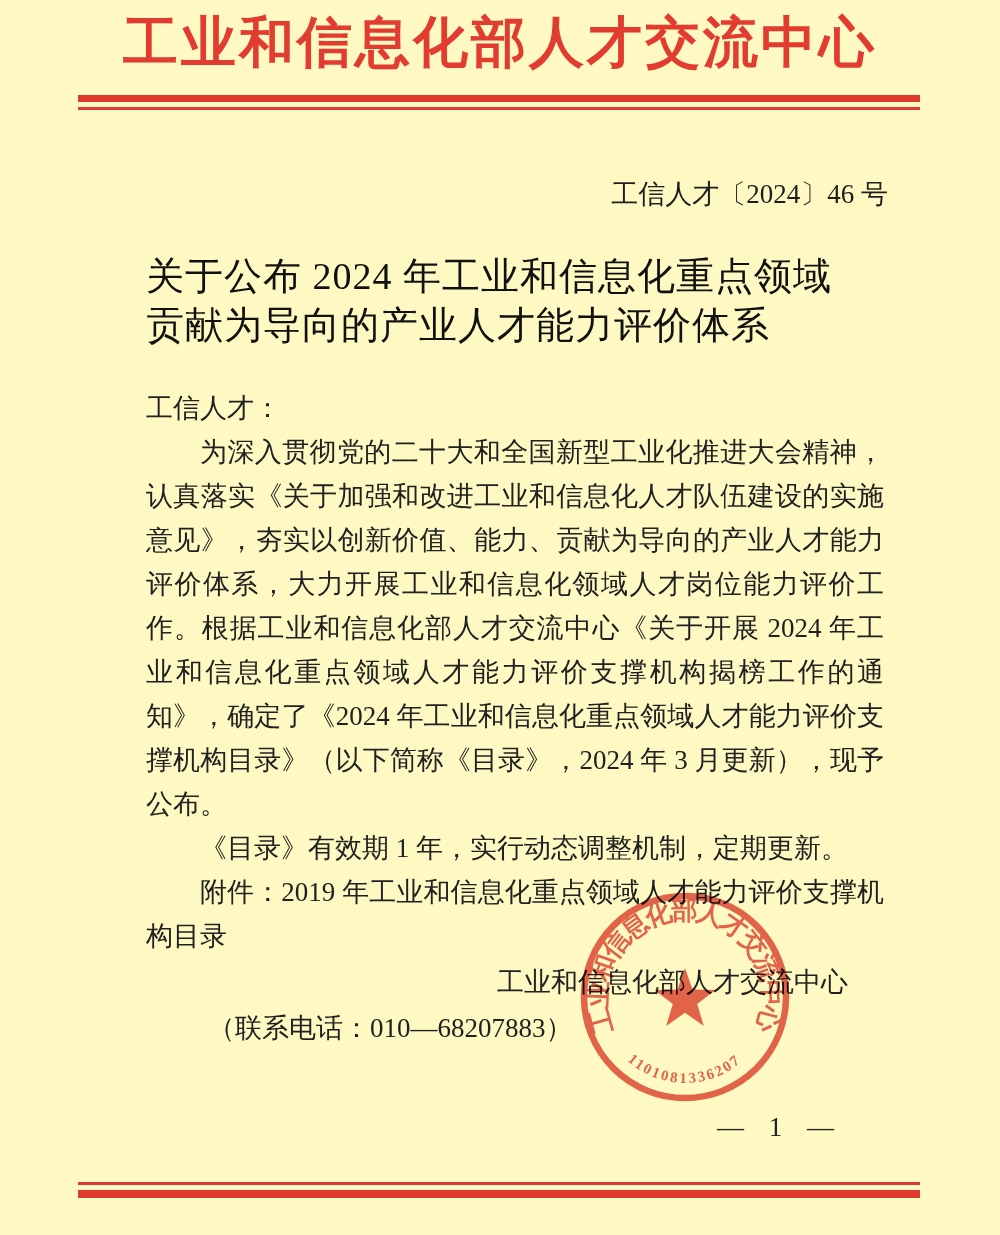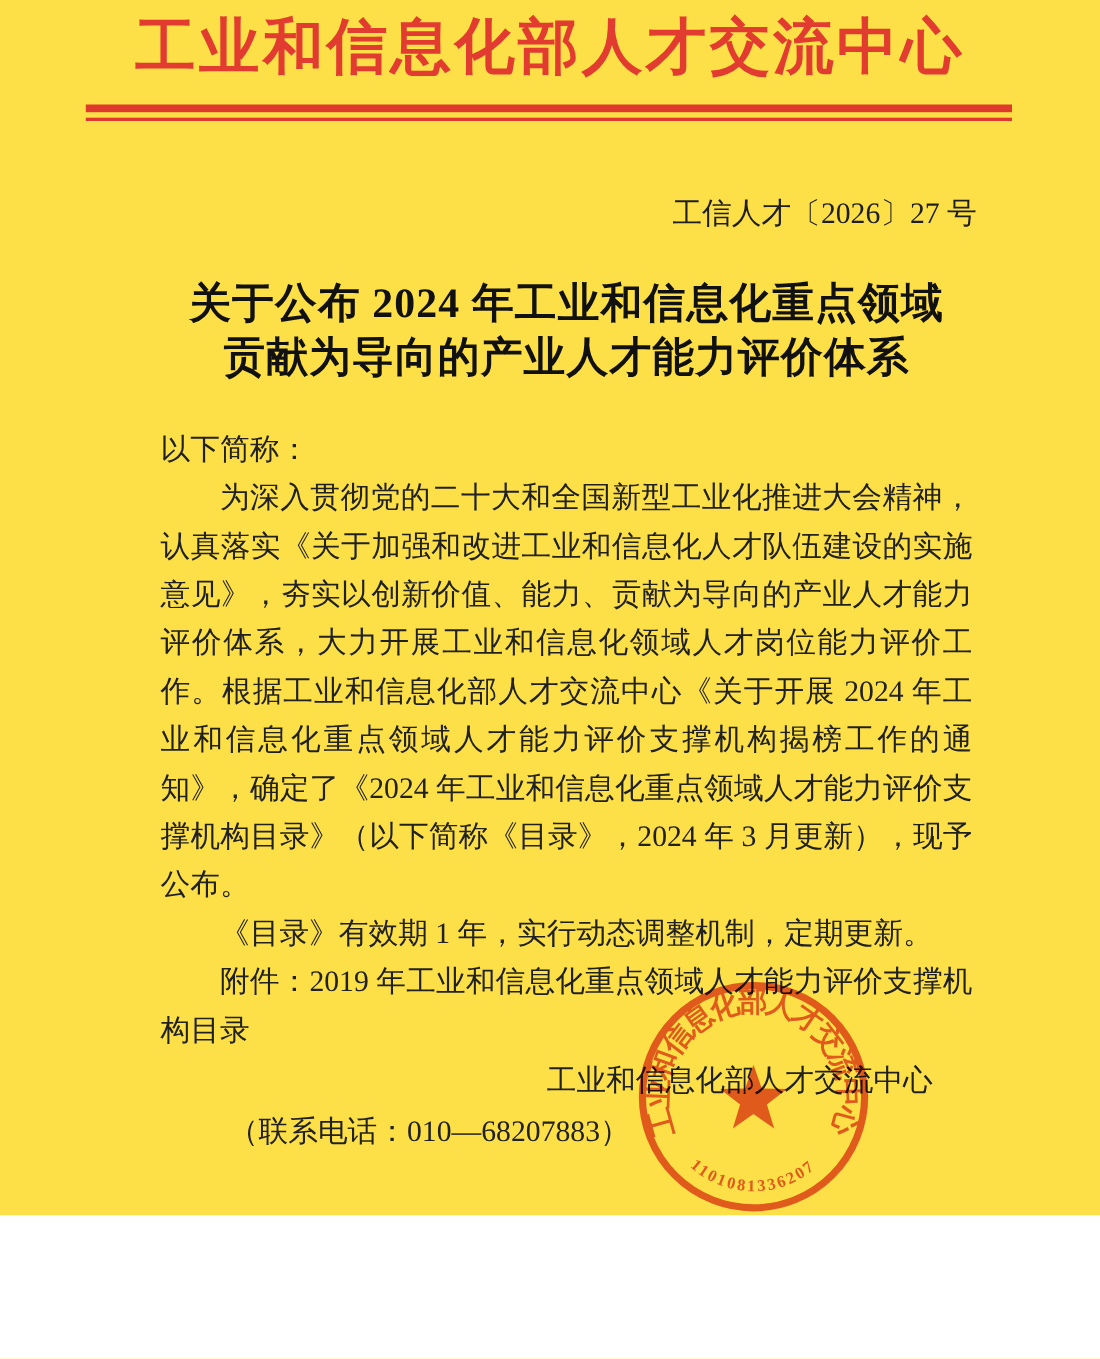--- a/index.html
+++ b/index.html
@@ -1,19 +1,19 @@
 <!DOCTYPE html>
 <html><head>
 <meta charset="utf-8">
 <style>
   html,body{margin:0;padding:0;background:#ffffff;}
   .page{
     position:relative;
-    width:1000px;height:1105px;
-    background:#fde047;
+    width:1000px;height:1235px;
+    background:#fef9c3;
     overflow:hidden;
     font-family:"Liberation Serif","DejaVu Serif",serif;
     color:#262626;
   }
   
   .letterhead{
     position:absolute;top:12px;left:0;width:100%;
     text-align:center;
     font-size:55px;line-height:62px;font-weight:bold;
     letter-spacing:3px;
@@ -26,22 +26,22 @@
   .rule-bottom-thick{top:1190px;height:8px;}
   
   .doc-number{
     position:absolute;top:172px;right:112px;
     font-size:27px;line-height:44px;
     color:#1e1e1e;
   }
   
   .doc-title{
     position:absolute;top:252px;left:146px;width:738px;
-    margin:0;text-align:center;
-    font-size:38px;line-height:49px;font-weight:bold;
+    margin:0;text-align:left;
+    font-size:38px;line-height:49px;font-weight:normal;
     letter-spacing:1px;color:#111;
   }
   
   .body{
     position:absolute;top:386px;left:146px;width:738px;
     font-size:27px;line-height:44px;
     text-align:justify;text-justify:inter-character;
     color:#212121;
     z-index:2;
   }
@@ -78,29 +78,29 @@
 </style>
 </head>
 <body>
 
 <div class="page">
 
   <div class="letterhead">工业和信息化部人才交流中心</div>
   <div class="rule rule-top-thick"></div>
   <div class="rule rule-top-thin"></div>
 
-  <div class="doc-number">工信人才〔2026〕27 号</div>
+  <div class="doc-number">工信人才〔2024〕46 号</div>
 
   <h1 class="doc-title">
     <div>关于公布 2024 年工业和信息化重点领域</div>
     <div>贡献为导向的产业人才能力评价体系</div>
   </h1>
 
   <main class="body">
-    <p class="salutation">以下简称：</p>
+    <p class="salutation">工信人才：</p>
     <p class="indent para1">为深入贯彻党的二十大和全国新型工业化推进大会精神，认真落实《关于加强和改进工业和信息化人才队伍建设的实施意见》，夯实以创新价值、能力、贡献为导向的产业人才能力评价体系，大力开展工业和信息化领域人才岗位能力评价工作。根据工业和信息化部人才交流中心《关于开展 2024 年工业和信息化重点领域人才能力评价支撑机构揭榜工作的通知》，确定了《2024 年工业和信息化重点领域人才能力评价支撑机构目录》（以下简称《目录》，2024 年 3 月更新），现予公布。</p>
     <p class="indent">《目录》有效期 1 年，实行动态调整机制，定期更新。</p>
     <p class="indent attachment">附件：2019 年工业和信息化重点领域人才能力评价支撑机构目录</p>
 
     <div class="signature">
       <div>工业和信息化部人才交流中心</div>
     </div>
 
     <p class="contact">（联系电话：010—68207883）</p>
   </main>

